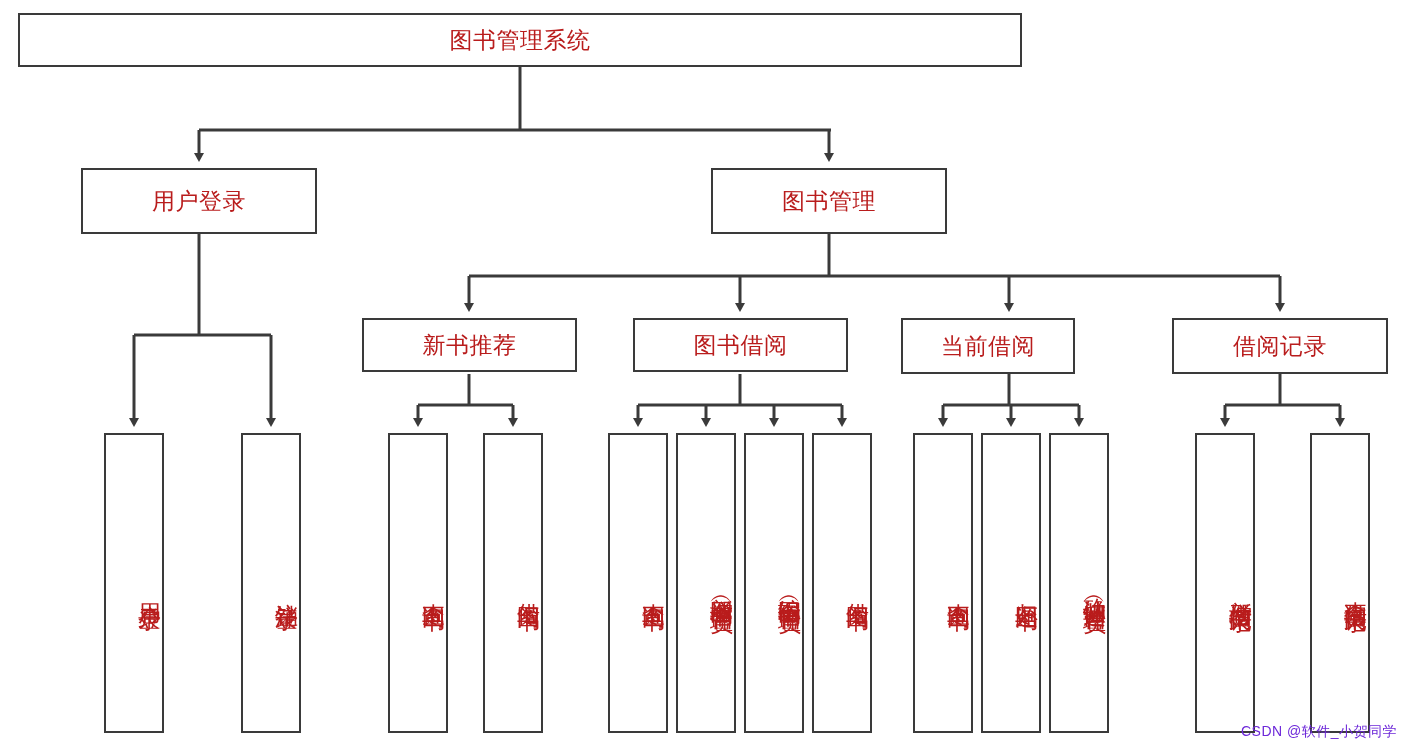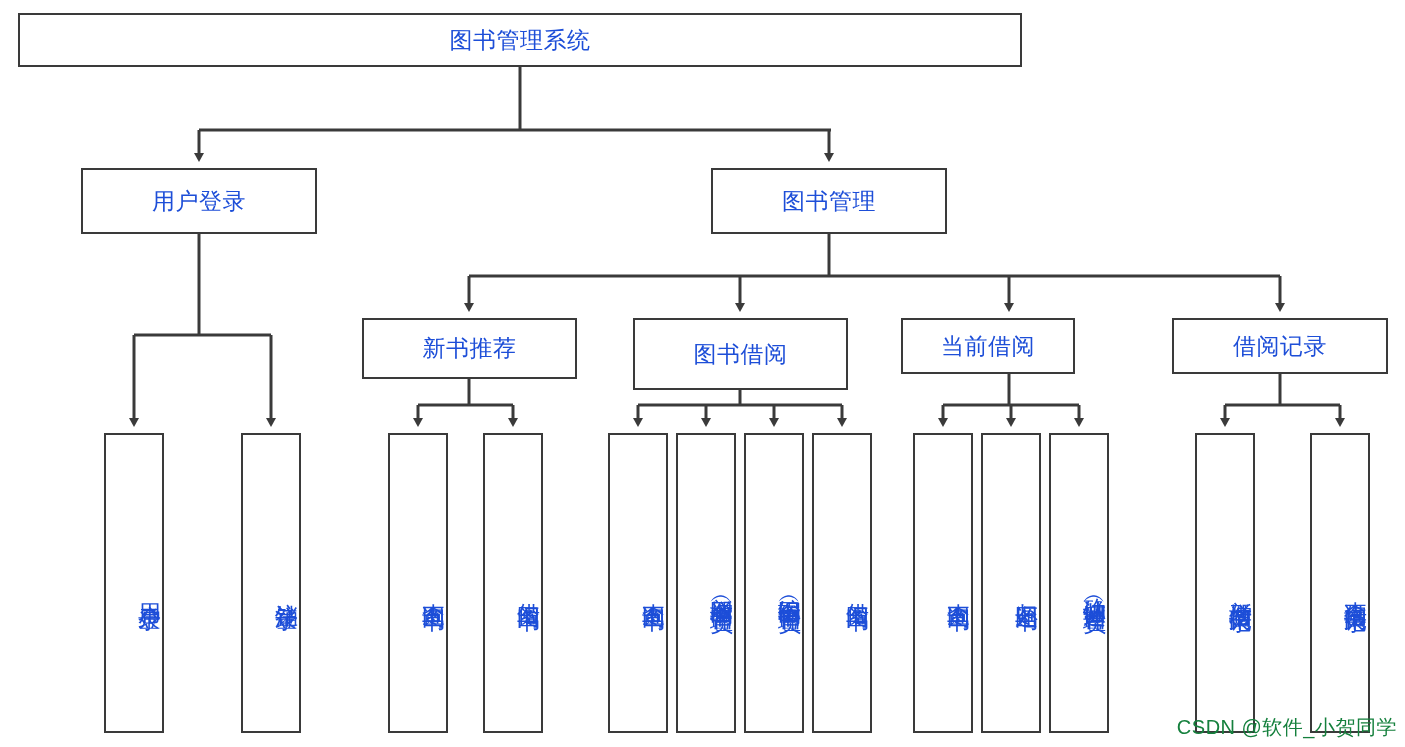--- a/index.html
+++ b/index.html
@@ -26,21 +26,21 @@
     pointer-events: none;
   }
   .node {
     position: absolute;
     box-sizing: border-box;
     background: #ffffff;
     border: 2px solid #3a3a3a;
     display: flex;
     align-items: center;
     justify-content: center;
-    color: #1d4ed8;
+    color: #b91c1c;
   }
   .node.horiz {
     font-size: 23px;
     letter-spacing: 0.5px;
   }
   .node.vert {
     writing-mode: vertical-rl;
     text-orientation: upright;
     font-size: 23px;
     letter-spacing: 2px;
@@ -50,22 +50,22 @@
   }
   .node.vert .lbl {
     writing-mode: vertical-rl;
     text-orientation: upright;
     line-height: 1.12;
   }
   #watermark {
     position: absolute;
     right: 8px;
     bottom: 6px;
-    font-size: 20px;
-    color: #15803d;
+    font-size: 14px;
+    color: #6d28d9;
     letter-spacing: 0.5px;
     white-space: nowrap;
   }
 </style>
 </head>
 <body>
 
 <div id="canvas">
 
   <svg id="edges" viewBox="0 0 1405 747" width="1405" height="747">
@@ -122,24 +122,24 @@
     <span class="lbl">图书管理系统</span>
   </div>
 
   <div class="node horiz" style="left:81px; top:168px; width:236px; height:66px;">
     <span class="lbl">用户登录</span>
   </div>
   <div class="node horiz" style="left:711px; top:168px; width:236px; height:66px;text-align:right;">
     <span class="lbl">图书管理</span>
   </div>
 
-  <div class="node horiz" style="left:362px; top:318px; width:215px; height:61px;text-align:center;">
+  <div class="node horiz" style="left:362px; top:318px; width:215px; height:54px;text-align:center;">
     <span class="lbl">新书推荐</span>
   </div>
-  <div class="node horiz" style="left:633px; top:318px; width:215px; height:72px;">
+  <div class="node horiz" style="left:633px; top:318px; width:215px; height:54px;">
     <span class="lbl">图书借阅</span>
   </div>
   <div class="node horiz" style="left:901px; top:318px; width:174px; height:56px;">
     <span class="lbl">当前借阅</span>
   </div>
   <div class="node horiz" style="left:1172px; top:318px; width:216px; height:56px;">
     <span class="lbl">借阅记录</span>
   </div>
 
   <div class="node vert" style="left:104px; top:433px; width:60px; height:300px;">

